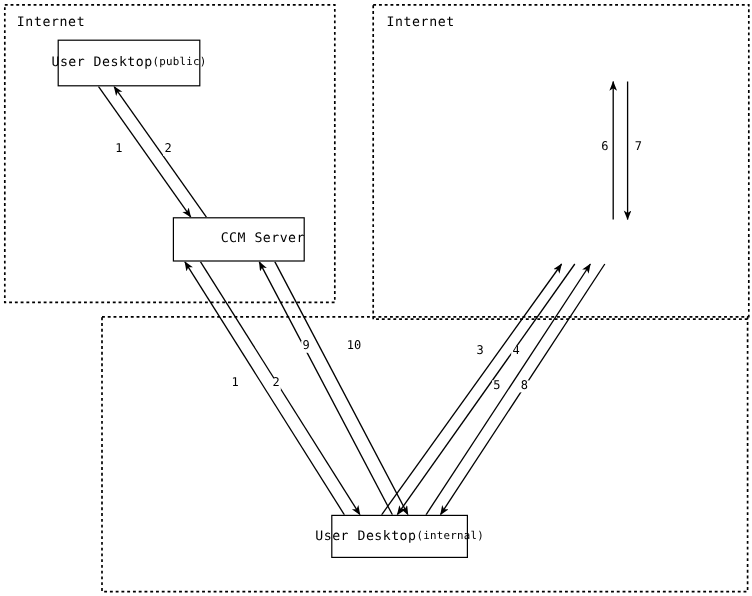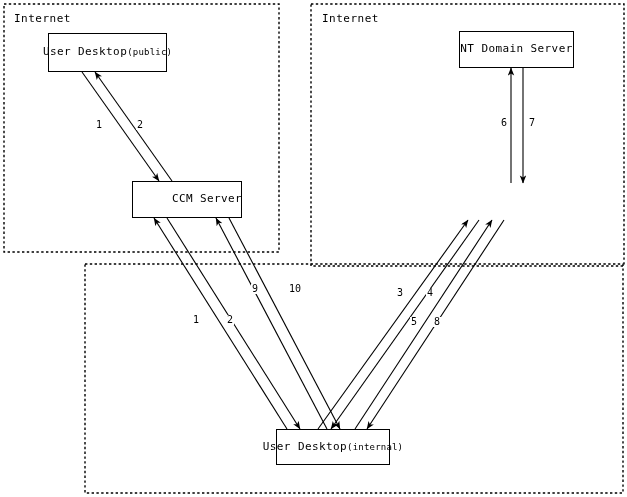--- a/index.html
+++ b/index.html
@@ -87,27 +87,24 @@
   </svg>
 
   <div class="zone-label" style="left:14px;top:13px;">Internet</div>
   <div class="zone-label" style="left:322px;top:13px;">Internet</div>
 
   <div class="node" style="left:48px;top:33px;width:119px;height:39px;">
     <span class="t1">User Desktop</span>
     <span class="t2">(public)</span>
   </div>
 
-  <div class="node" style="left:132px;top:181px;width:110px;height:37px;padding-left:40px;">
+  <div class="node" style="left:144px;top:181px;width:110px;height:37px;padding-left:40px;">
     <span class="t1">CCM Server</span>
   </div>
 
-  <div class="node" style="left:459px;top:31px;width:115px;height:37px;">
-    <span class="t1">NT Domain Server</span>
-  </div>
 
 
   <div class="node" style="left:276px;top:429px;width:114px;height:36px;">
     <span class="t1">User Desktop</span>
     <span class="t2">(internal)</span>
   </div>
 
   <div class="edge-label" style="left:95px;top:120px;">1</div>
   <div class="edge-label" style="left:136px;top:120px;">2</div>
   <div class="edge-label" style="left:396px;top:288px;">3</div>

